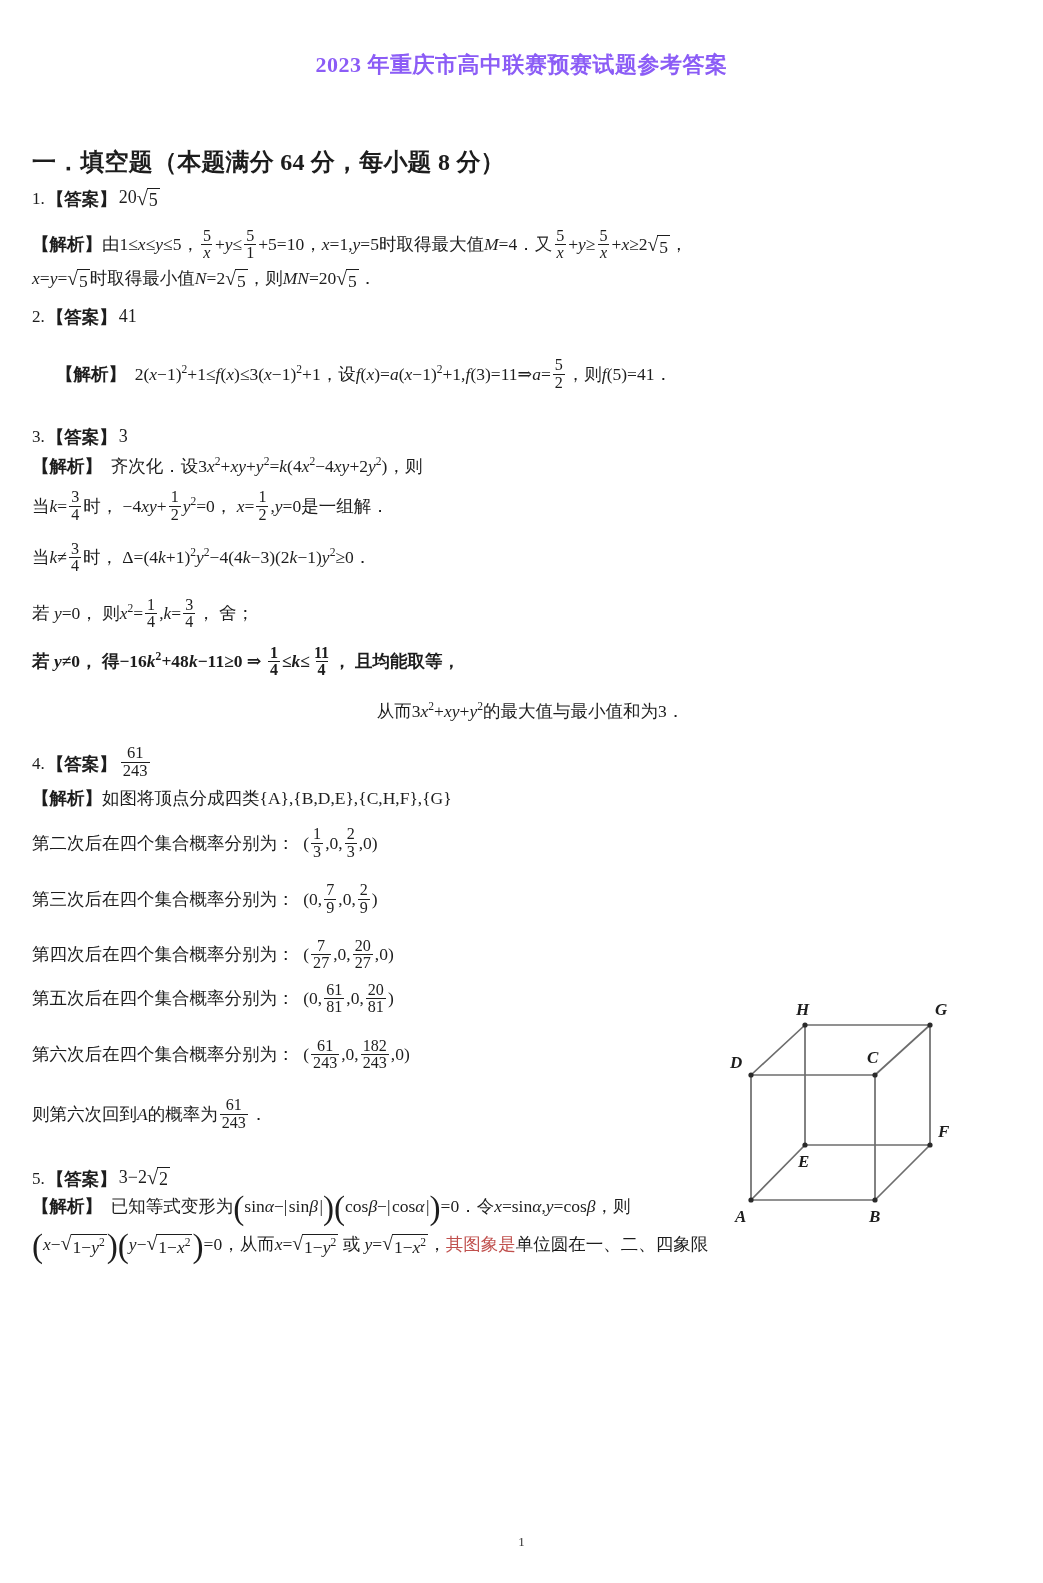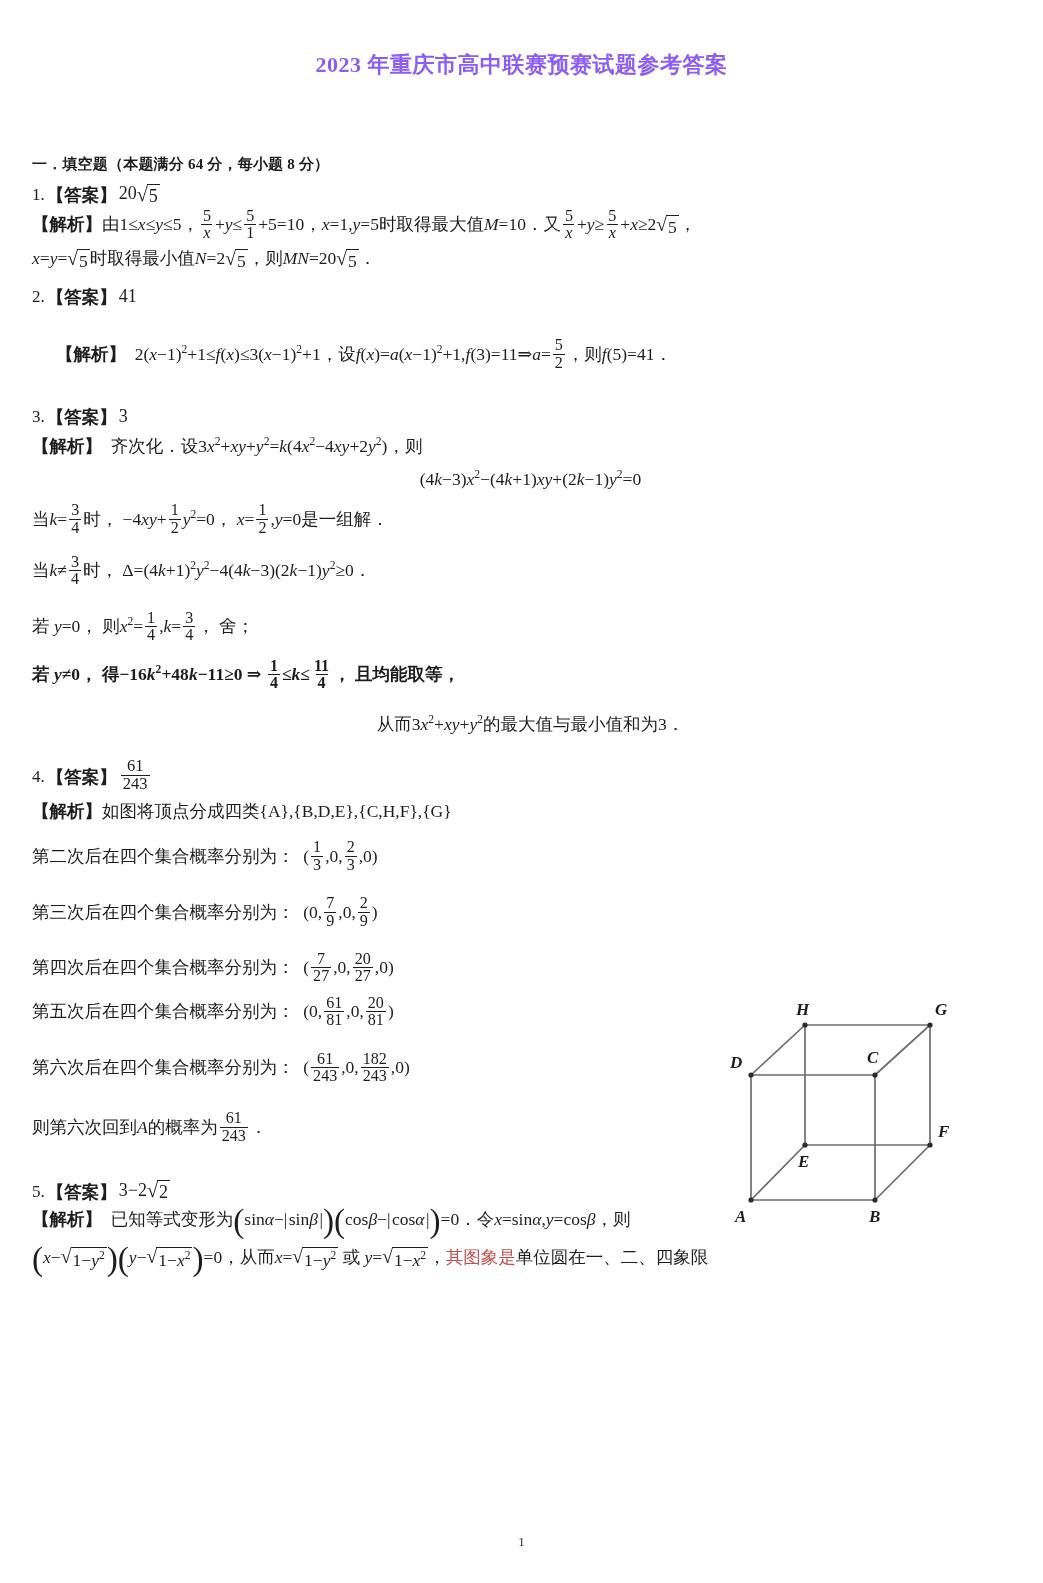--- a/index.html
+++ b/index.html
@@ -39,23 +39,23 @@
 
   
   .content {
     position: absolute;
     left: 32px;
     right: 14px;
     top: 140px;
   }
 
   .section-head {
-    font-size: 15px;
+    font-size: 24px;
     font-weight: bold;
-    margin: 15px 0 9px 0;
+    margin: 6px 0 9px 0;
     letter-spacing: 0.2px;
   }
 
   .ansline {
     font-size: 18px;
     margin: 6px 0 2px 0;
     display: flex;
     align-items: center;
     gap: 2px;
   }
@@ -153,28 +153,28 @@
       <span class="qnum">1.</span>
       <span class="tagb">【答案】</span>
       <span>
         <span>20</span><span class="sqrt">
             <span class="rad">√</span>
             <span class="rad-body">5</span>
           </span>
       </span>
     </div>
 
-    <div class="sol" style="margin-top:2px;">
+    <div class="sol" style="margin-top:18px;">
       <span class="tagb">【解析】</span><span>由1≤</span><span class="m">x</span><span>≤</span><span class="m">y</span><span>≤5，</span><span class="frac">
           <span class="num">5</span>
           <span class="den m">x</span>
         </span><span>+</span><span class="m">y</span><span>≤</span><span class="frac">
           <span class="num">5</span>
           <span class="den">1</span>
-        </span><span>+5=10，</span><span class="m">x</span><span>=1,</span><span class="m">y</span><span>=5时取得最大值</span><span class="m">M</span><span>=10．又</span><span class="frac">
+        </span><span>+5=10，</span><span class="m">x</span><span>=1,</span><span class="m">y</span><span>=5时取得最大值</span><span class="m">M</span><span>=4．又</span><span class="frac">
           <span class="num">5</span>
           <span class="den m">x</span>
         </span><span>+</span><span class="m">y</span><span>≥</span><span class="frac">
           <span class="num">5</span>
           <span class="den m">x</span>
         </span><span>+</span><span class="m">x</span><span>≥2</span><span class="sqrt">
           <span class="rad">√</span>
           <span class="rad-body">5</span>
         </span><span>，</span>
     </div>
@@ -210,23 +210,20 @@
       <span class="qnum">3.</span>
       <span class="tagb">【答案】</span>
       <span>3</span>
     </div>
 
     <div class="sol" style="margin-top:6px;">
       <span class="tagb">【解析】</span>
       <span>&nbsp;齐次化．设3</span><span class="m">x</span><span class="sup">2</span><span>+</span><span class="m">xy</span><span>+</span><span class="m">y</span><span class="sup">2</span><span>=</span><span class="m">k</span><span>(4</span><span class="m">x</span><span class="sup">2</span><span>−4</span><span class="m">xy</span><span>+2</span><span class="m">y</span><span class="sup">2</span><span>)，则</span>
     </div>
 
-    <div class="sol sol-center" style="margin-top:12px;">
-      <span>(4</span><span class="m">k</span><span>−3)</span><span class="m">x</span><span class="sup">2</span><span>−(4</span><span class="m">k</span><span>+1)</span><span class="m">xy</span><span>+(2</span><span class="m">k</span><span>−1)</span><span class="m">y</span><span class="sup">2</span><span>=0</span>
-    </div>
 
     <div class="sol" style="margin-top:15px;">
       <span>当</span><span class="m">k</span><span>=</span><span class="frac">
           <span class="num">3</span>
           <span class="den">4</span>
         </span><span>时，&nbsp;−4</span><span class="m">xy</span><span>+</span><span class="frac">
           <span class="num">1</span>
           <span class="den">2</span>
         </span><span class="m">y</span><span class="sup">2</span><span>=0，&nbsp;</span><span class="m">x</span><span>=</span><span class="frac">
           <span class="num">1</span>

